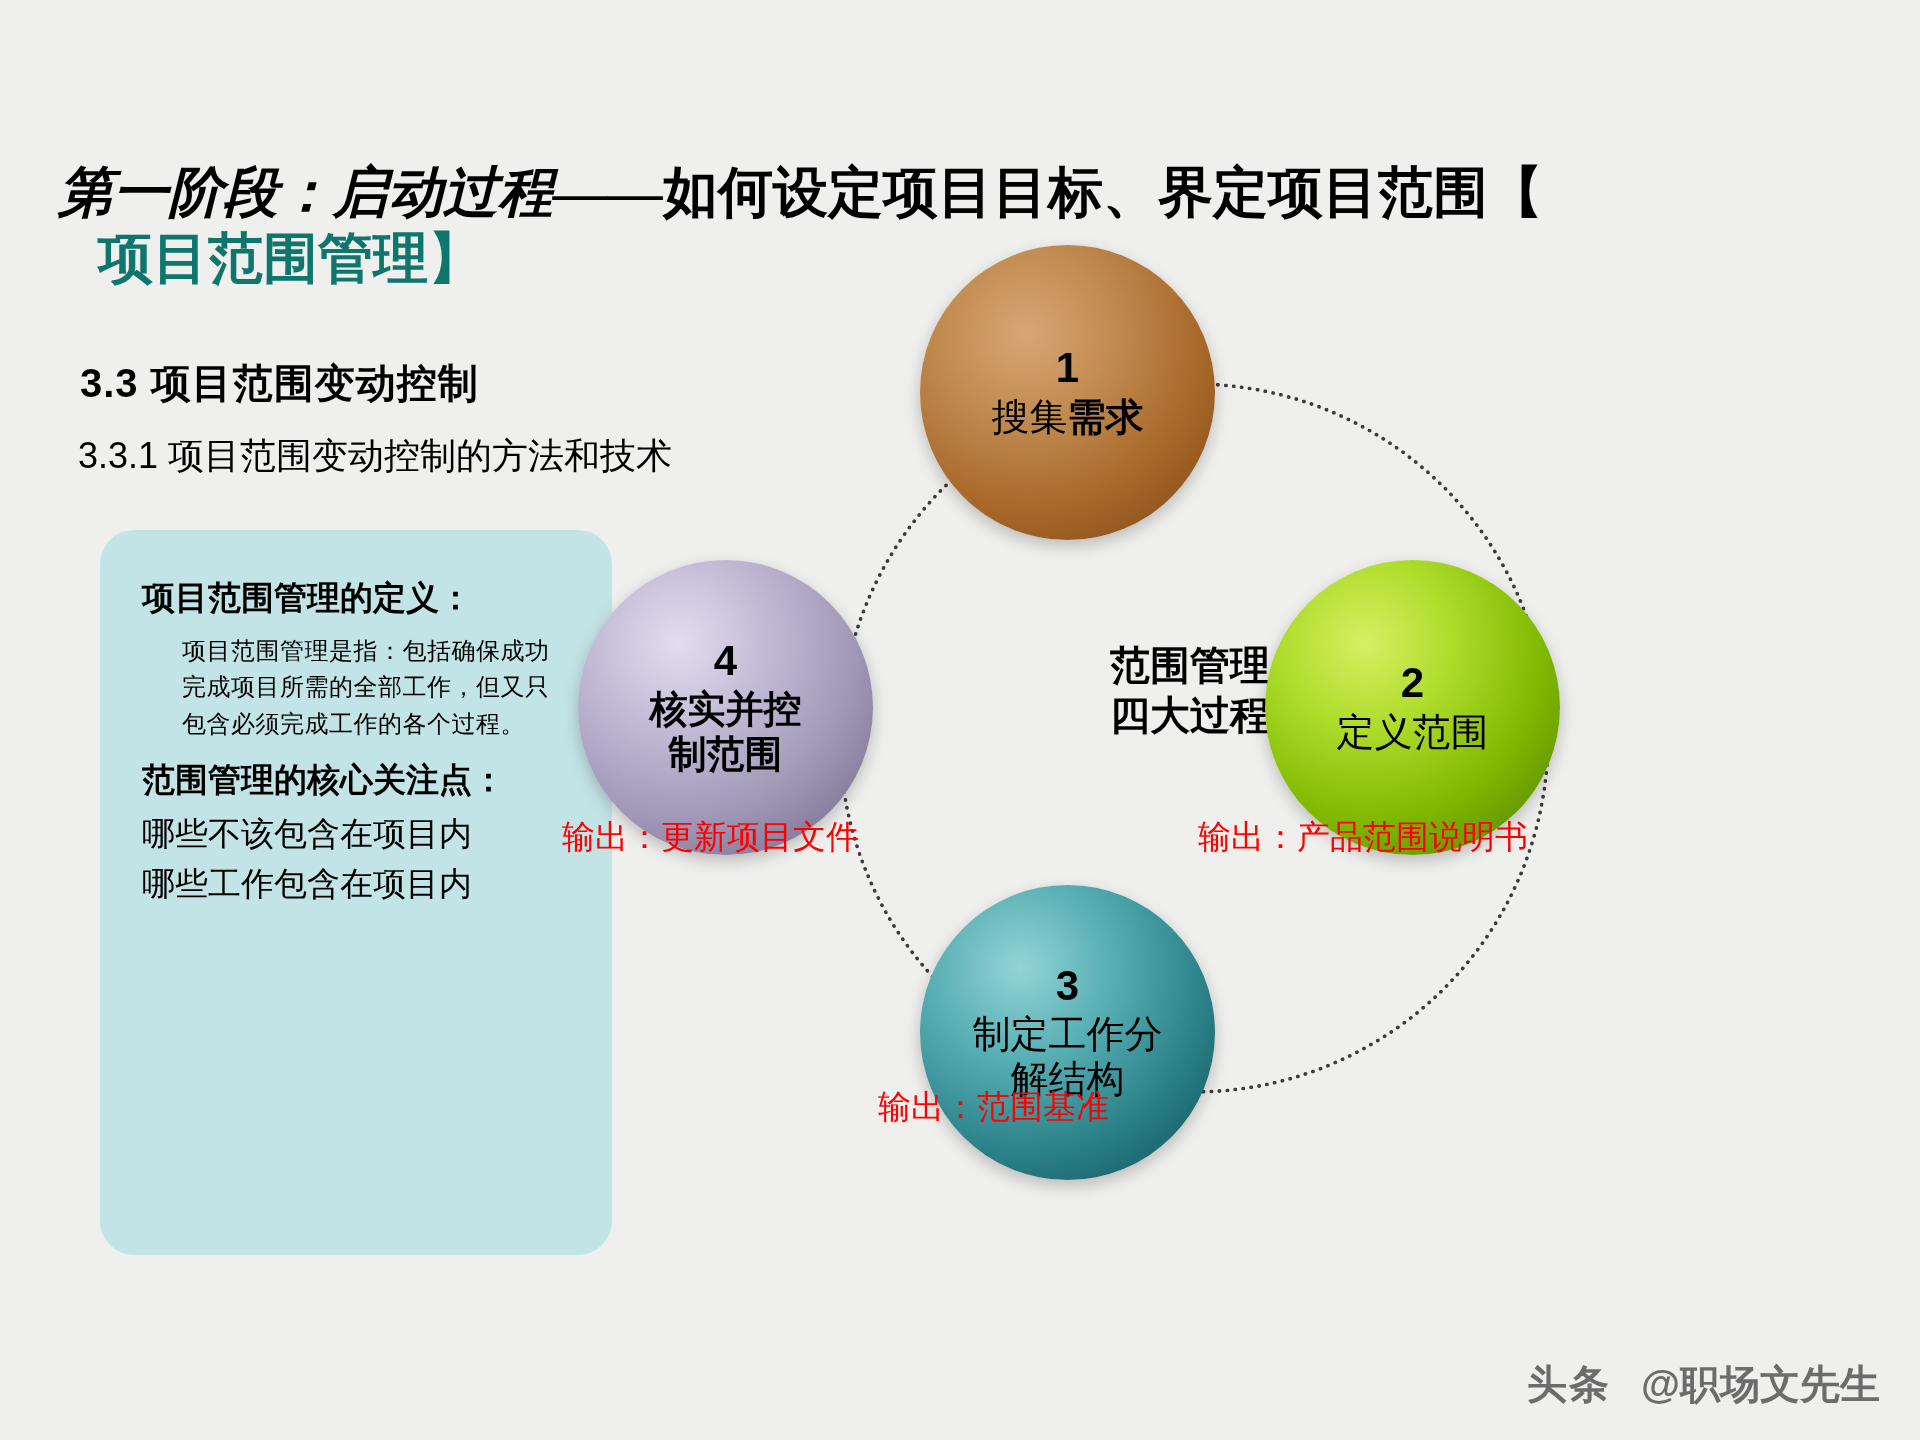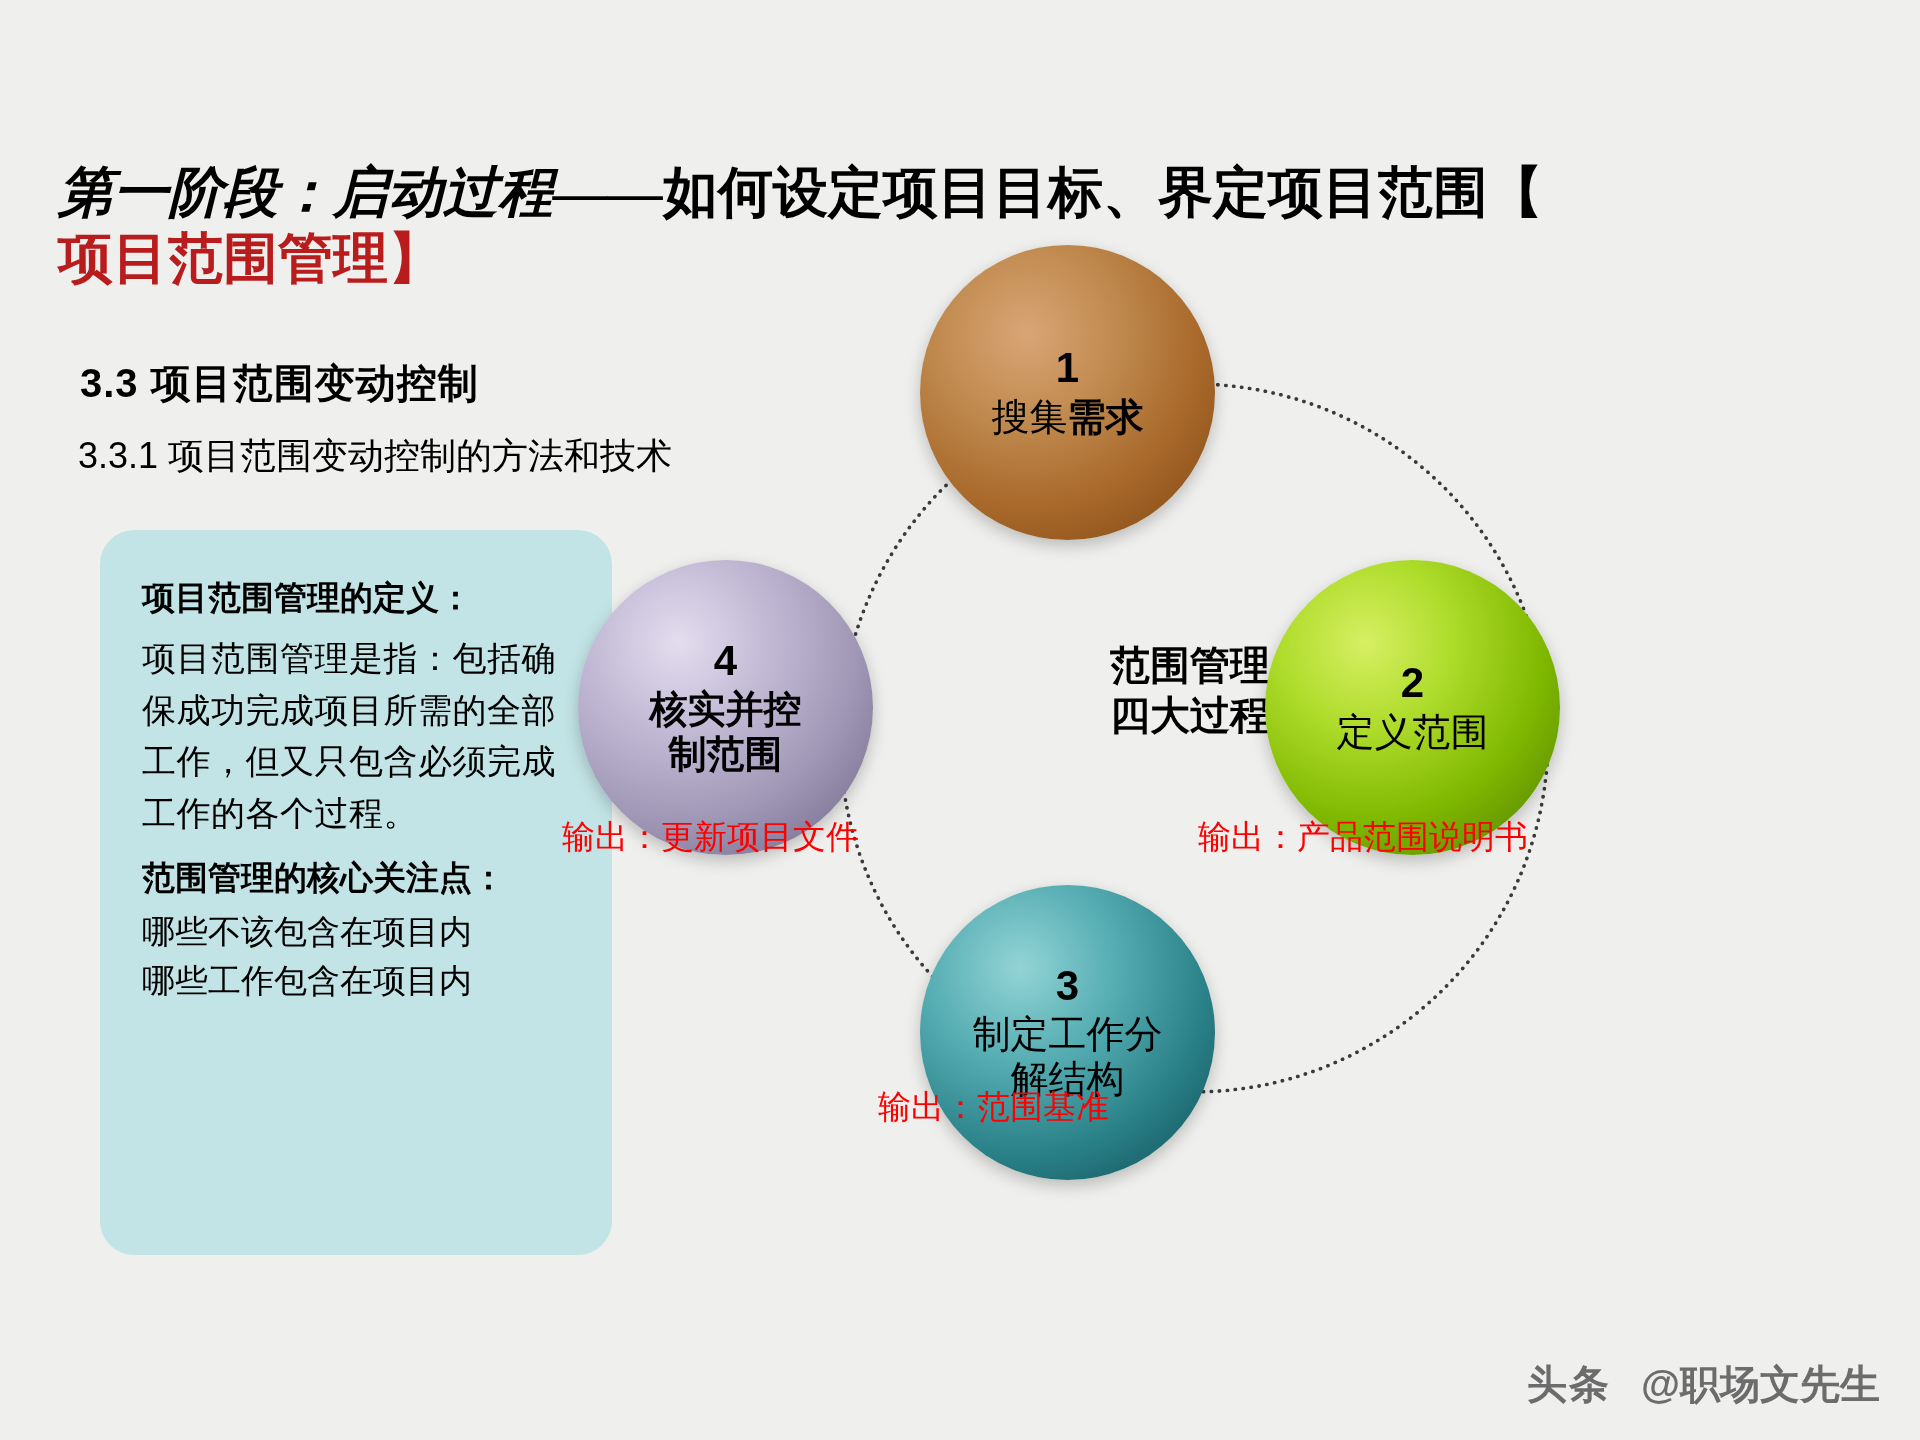--- a/index.html
+++ b/index.html
@@ -28,21 +28,22 @@
     color: #000;
     line-height: 1.18;
     letter-spacing: 0px;
   }
   .title-italic {
     font-style: italic;
     font-family: "Liberation Serif", serif;
     font-weight: bold;
   }
   .title-red {
-    color: #b91c1c;
+    color: #0f766e;
+    margin-left: 40px;
   }
 
   .sub-head {
     position: absolute;
     left: 80px;
     top: 348px;
     font-size: 40px;
     font-weight: bold;
     color: #000;
     letter-spacing: 1px;
@@ -69,24 +70,25 @@
     box-sizing: border-box;
     padding: 46px 42px 35px 42px;
   }
   .info-title {
     font-size: 33px;
     font-weight: bold;
     color: #000;
     margin-bottom: 12px;
   }
   .info-body {
-    font-size: 34px;
+    font-size: 24px;
     color: #000;
     line-height: 1.52;
     letter-spacing: 0.5px;
+    margin-left: 40px;
   }
   .info-title2 {
     font-size: 33px;
     font-weight: bold;
     color: #000;
     margin-top: 16px;
     margin-bottom: 6px;
   }
   .info-body2 {
     font-size: 33px;

